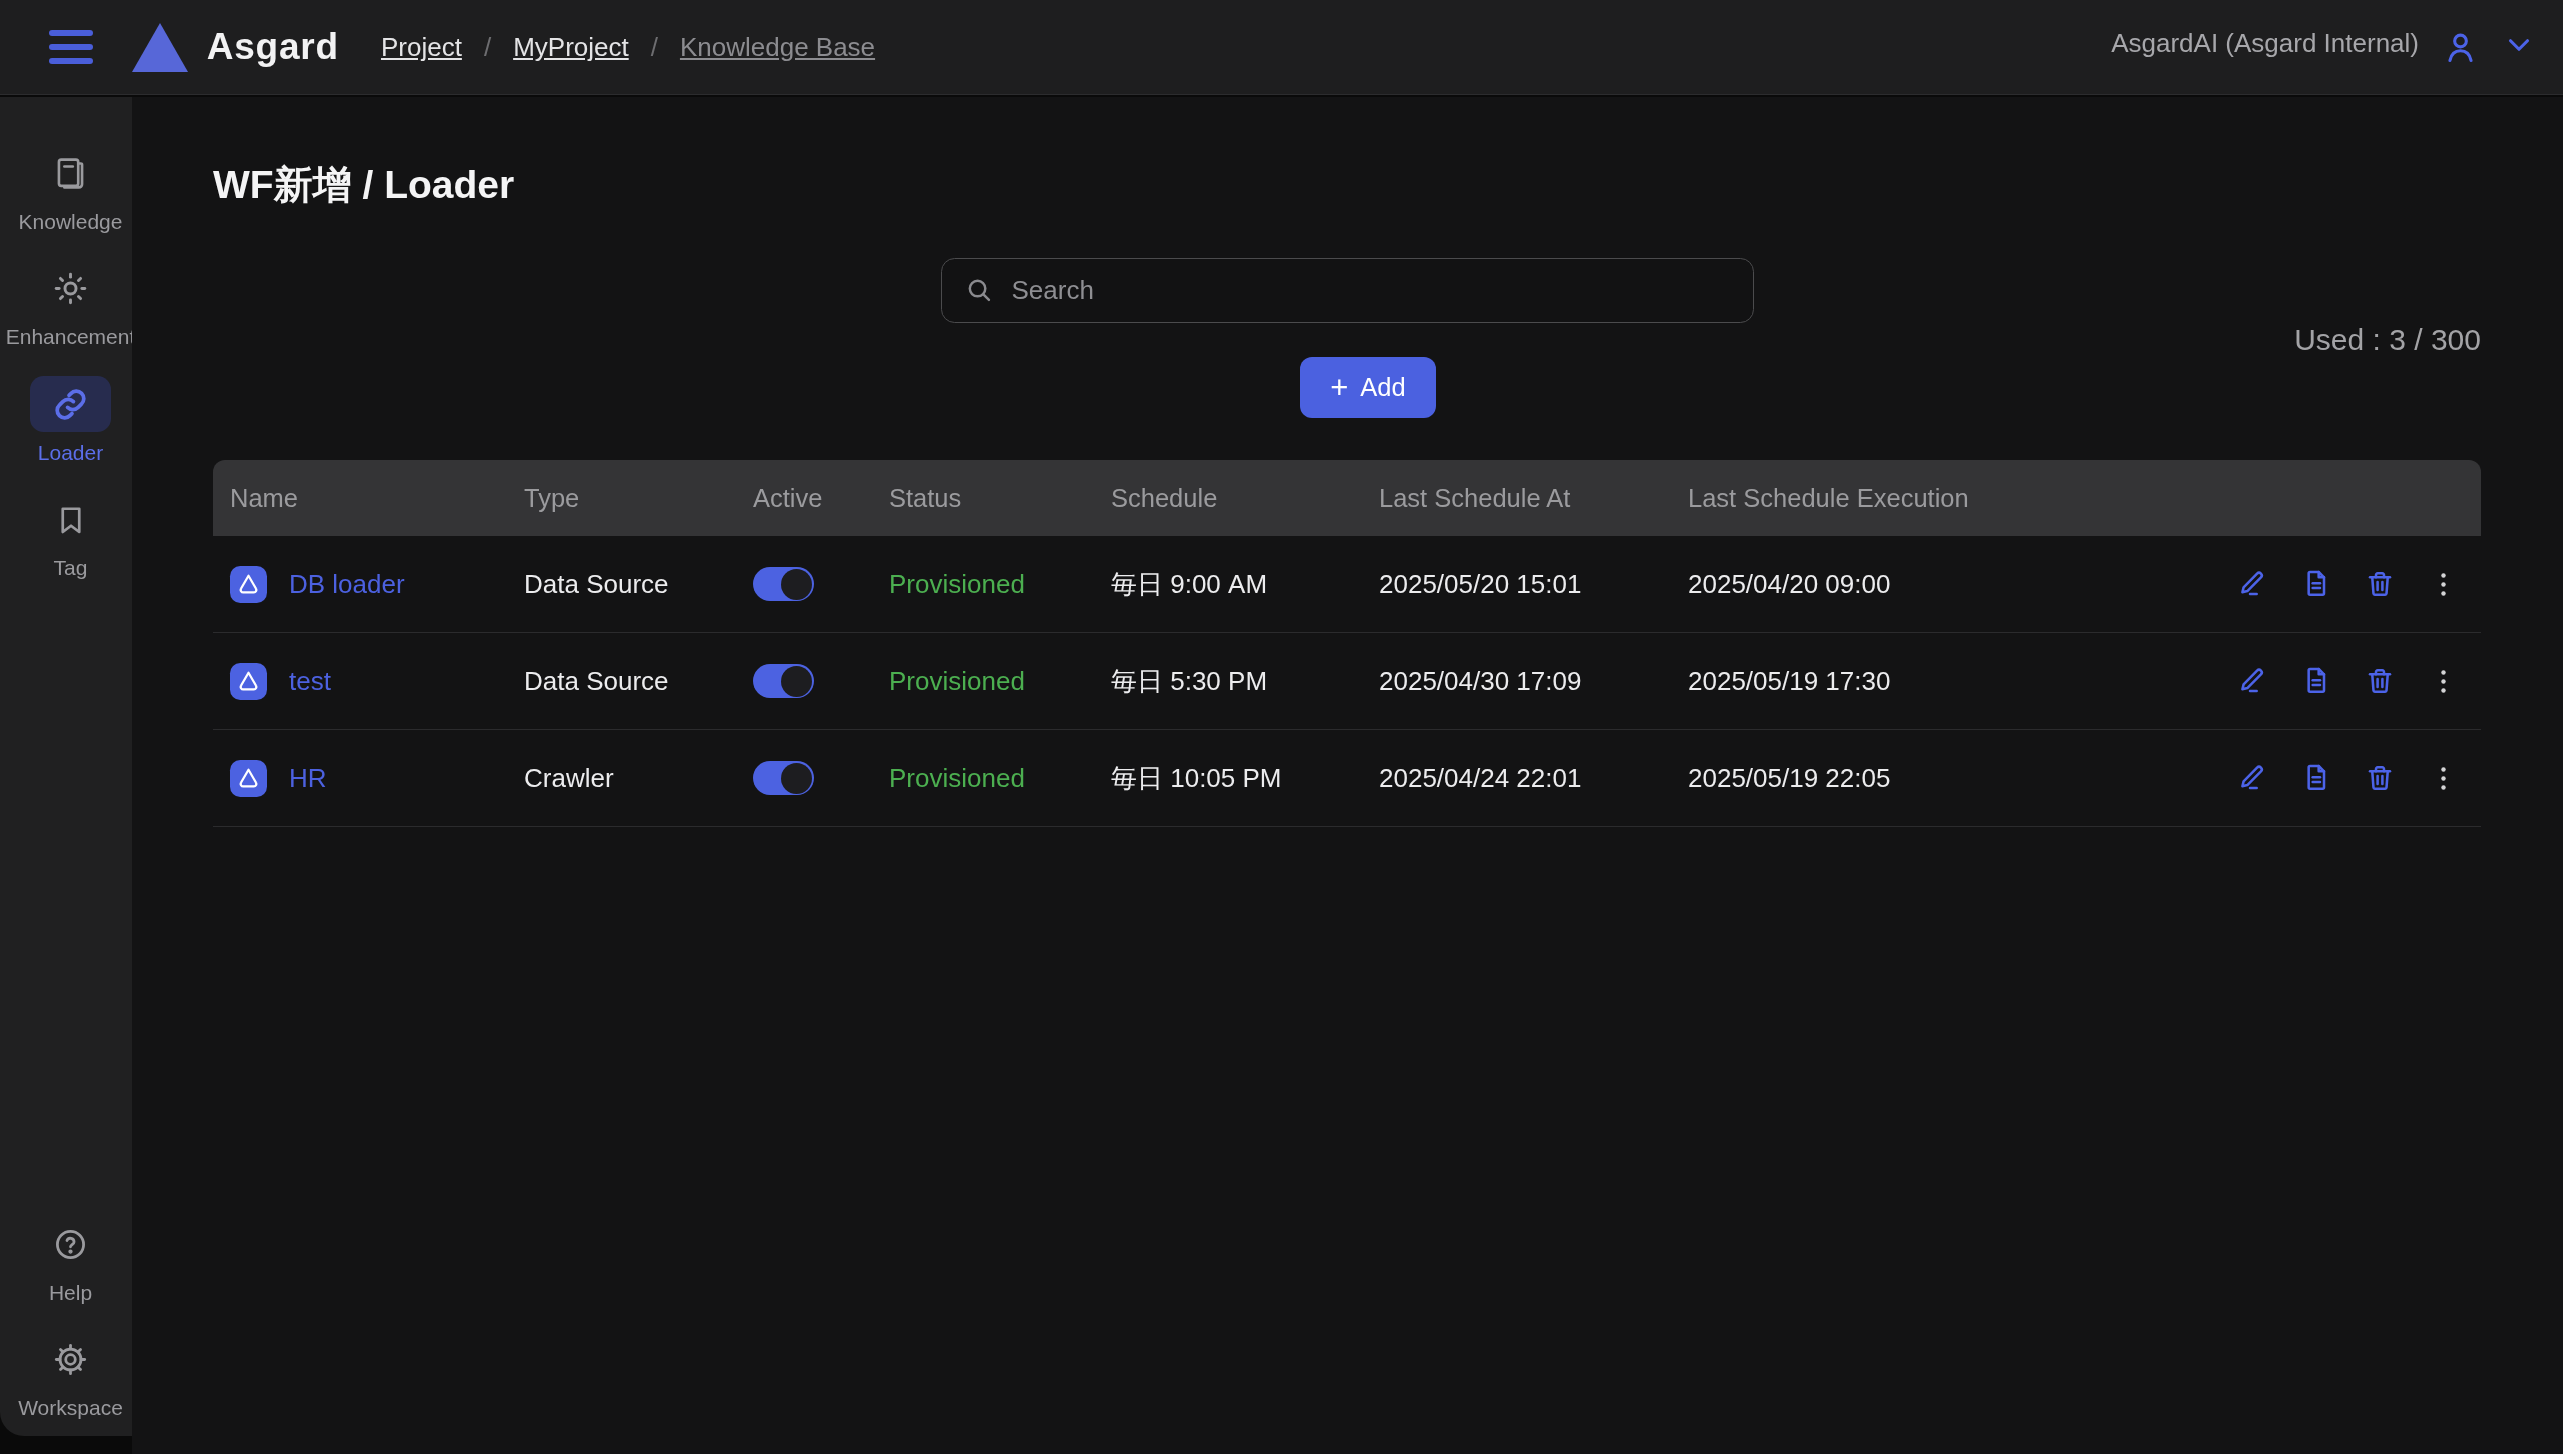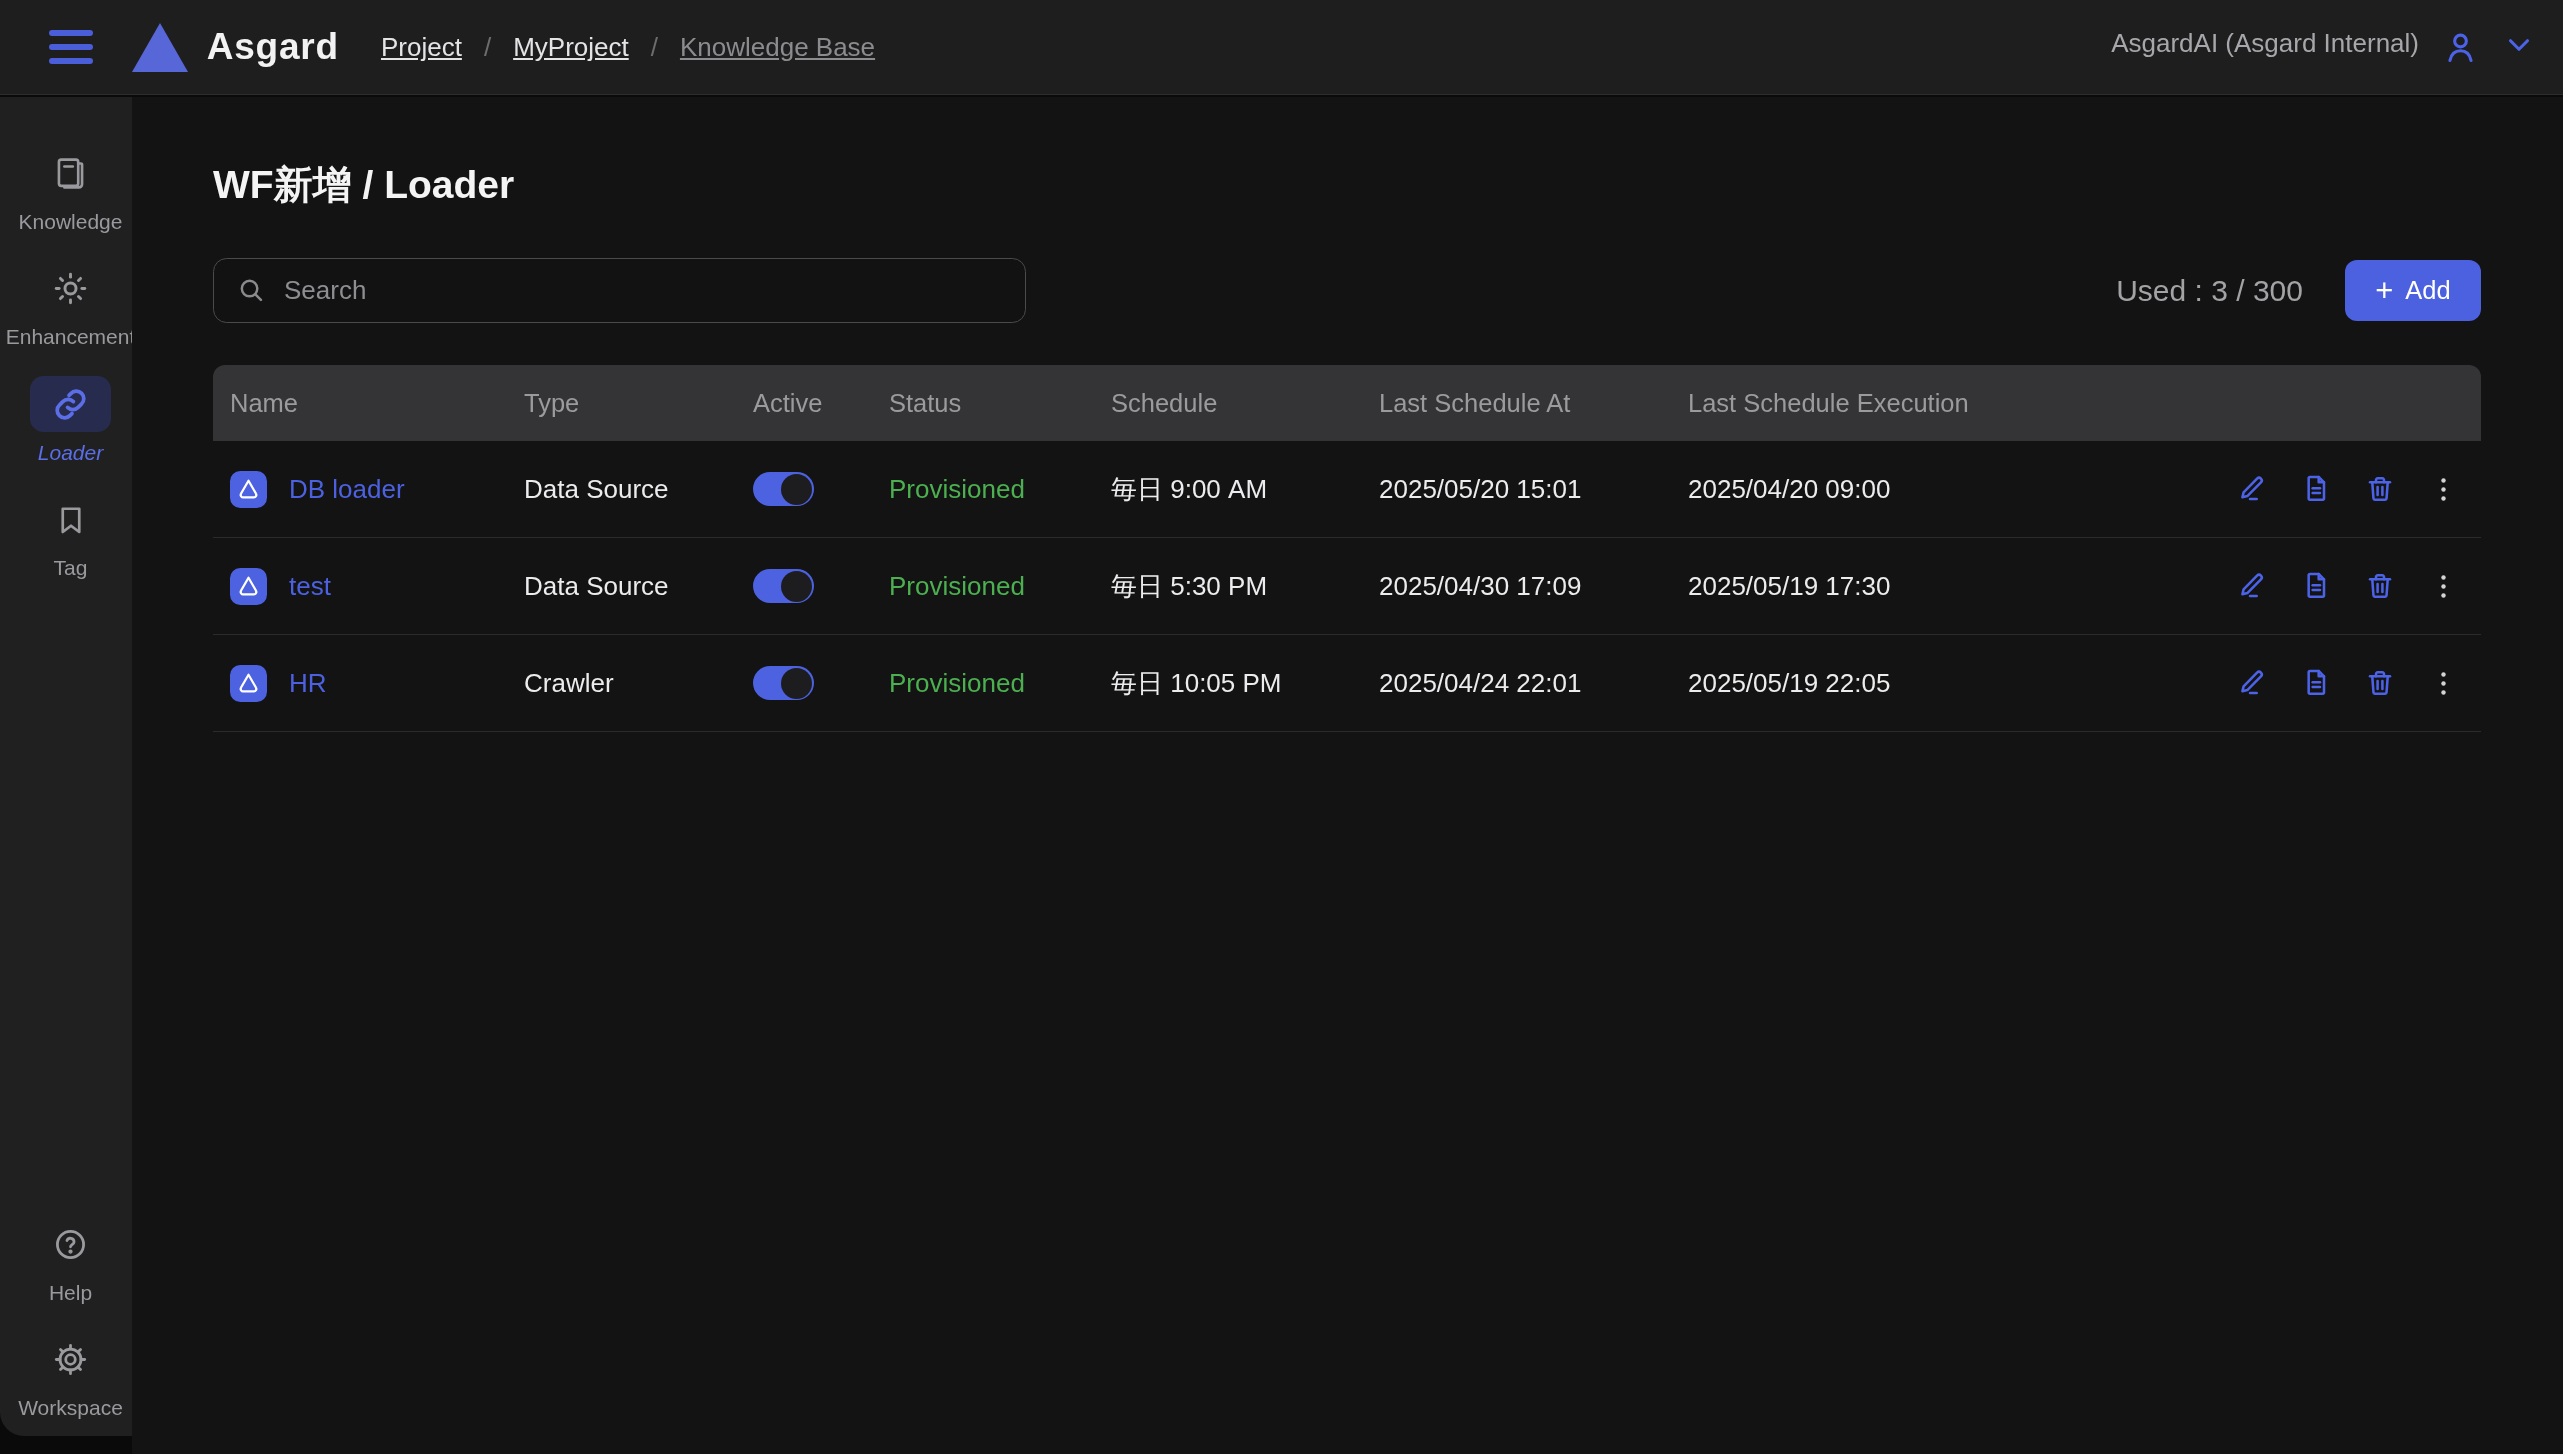--- a/index.html
+++ b/index.html
@@ -20,28 +20,28 @@
   .topbar-right { margin-left:auto; display:flex; align-items:flex-start; gap:22px; }
   .tenant { color:#a7a7ab; font-size:26px; }
   .icon-svg { display:block; }
 
   
   .sidebar { position:absolute; top:97px; left:0; width:142px; height:1339px; background:#202021; border-right:1.7px solid #2c2c2e; border-bottom-left-radius:24px; display:flex; flex-direction:column; align-items:flex-start; padding-top:48px; }
   .side-item { display:flex; flex-direction:column; align-items:center; margin-bottom:27px; cursor:pointer; width:100%; }
   .side-item .icon-box { height:56px; display:flex; align-items:center; justify-content:center; }
   .side-item .pill { width:81px; height:56px; background:#272c4e; border-radius:13.6px; display:flex; align-items:center; justify-content:center; }
   .side-label { margin-top:8.5px; font-size:21px; color:#9a9a9e; text-align:center; }
-  .side-item.active .side-label { color:#5b6ee8;font-style:italic; }
+  .side-item.active .side-label { color:#5b6ee8; }
   .side-footer { margin-top:auto; padding-bottom:16px; display:flex; flex-direction:column; align-items:center; width:100%; }
 
   
   .main { position:absolute; top:97px; left:132px; width:2432px; height:1358px; background:#131314; padding:61px 0 0 81px; }
   .page-title { color:#f4f4f5; font-size:39px; font-weight:bold; }
 
-  .toolbar { margin-top:46px; width:2268px; display:flex; align-items:center; }
+  .toolbar { margin-top:46px; width:2268px; display:flex; align-items:center;flex-direction:column; }
   .searchbox { width:813px; height:65px; border:1.7px solid #4b4b4d; border-radius:13.6px; display:flex; align-items:center; padding:0 22px; background:#121213; }
   .searchbox input { flex:1; border:none; outline:none; background:transparent; color:#e6e6e8; font-size:26px; margin-left:17px; font-family:inherit; }
   .searchbox input::placeholder { color:#8e8e92; }
   .usage { margin-left:auto; color:#a3a3a6; font-size:30px; }
   .add-btn { margin-left:42px; width:136px; height:61px; background:#4b61e0; border:none; border-radius:12px; color:#ffffff; font-size:25.5px; display:flex; align-items:center; justify-content:center; gap:12px; cursor:pointer; font-family:inherit; }
   .add-plus { font-size:31px; font-weight:normal; line-height:1; }
 
   
   .table { margin-top:42px; width:2268px; }
   .tgrid { display:grid; grid-template-columns:294px 229px 136px 222px 268px 309px 475px 1fr; align-items:center; padding-left:17px; }

